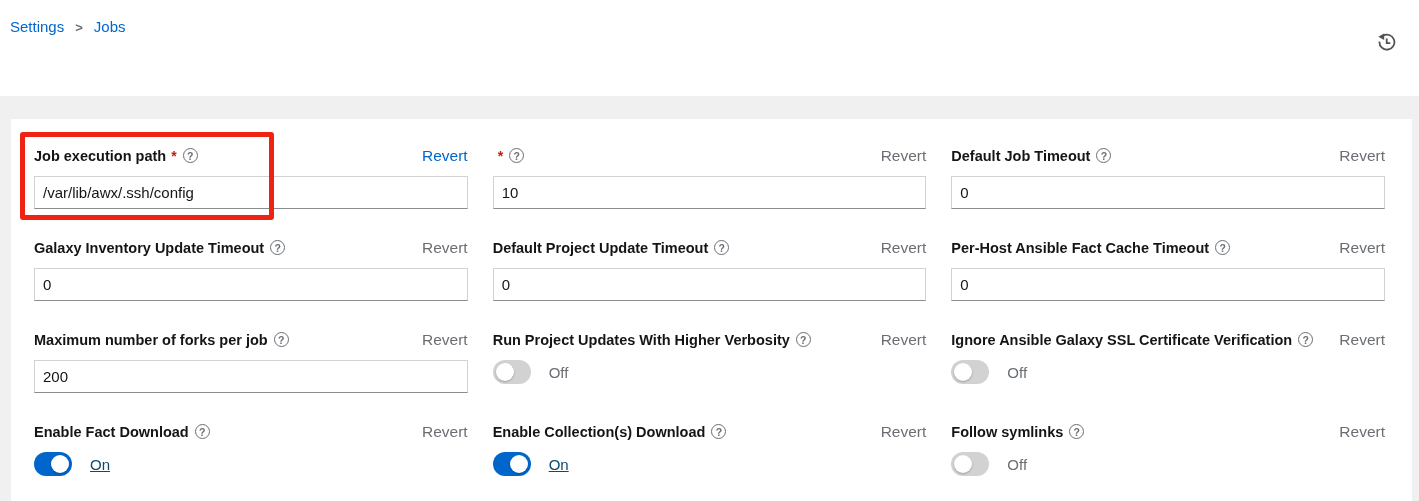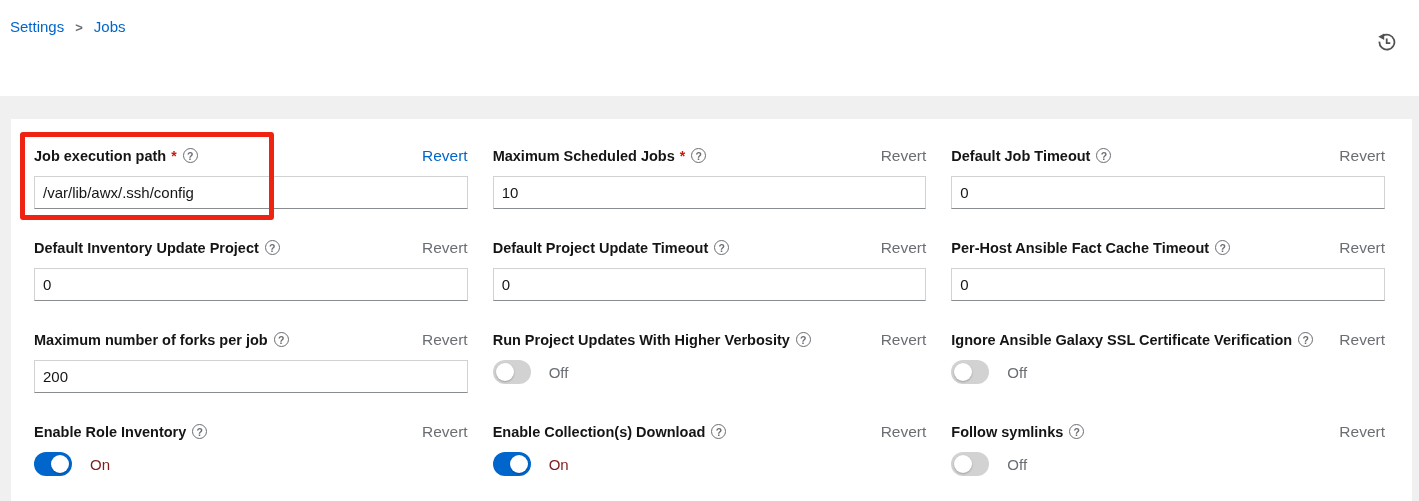--- a/index.html
+++ b/index.html
@@ -76,21 +76,21 @@
   }
   .switch .knob {
     width: 18px; height: 18px; border-radius: 50%; background: #ffffff;
     position: absolute; top: 3px; left: 3px;
     box-shadow: 0 1px 2px rgba(0,0,0,0.25);
   }
   .switch.on { background: #0066cc; }
   .switch.on .knob { left: auto; right: 3px; }
   .switch-label { margin-left: 18px; font-size: 15px; }
   .switch-label.off { color: #6a6e73; text-align: right; }
-  .switch-label.on { color: #7f1d1d; }
+  .switch-label.on { color: #0c4a6e; text-decoration: underline; }
 
   
   .annotation-box {
     position: absolute; left: 20px; top: 132px; width: 254px; height: 88px;
     border: 5px solid #ee2312; border-radius: 3px;
     pointer-events: none; z-index: 5;
   }
 </style>
 </head>
 <body>
@@ -121,21 +121,20 @@
           <span class="help">?</span>
         </span>
         <button class="revert active">Revert</button>
       </div>
       <input class="text-input" type="text" value="/var/lib/awx/.ssh/config" style="">
     </div>
 
     <div class="cell">
       <div class="field-head">
         <span class="label-wrap">
-          <span class="field-label">Maximum Scheduled Jobs</span>
           <span class="req">*</span>
           <span class="help">?</span>
         </span>
         <button class="revert">Revert</button>
       </div>
       <input class="text-input" type="text" value="10" style="">
     </div>
 
     <div class="cell">
       <div class="field-head">
@@ -144,21 +143,21 @@
           <span class="help">?</span>
         </span>
         <button class="revert">Revert</button>
       </div>
       <input class="text-input" type="text" value="0" style="">
     </div>
 
     <div class="cell">
       <div class="field-head">
         <span class="label-wrap">
-          <span class="field-label">Default Inventory Update Project</span>
+          <span class="field-label">Galaxy Inventory Update Timeout</span>
           <span class="help">?</span>
         </span>
         <button class="revert">Revert</button>
       </div>
       <input class="text-input" type="text" value="0" style="">
     </div>
 
     <div class="cell">
       <div class="field-head">
         <span class="label-wrap">
@@ -220,21 +219,21 @@
         <div class="switch off">
             <div class="knob"></div>
           </div>
         <span class="switch-label off">Off</span>
       </div>
     </div>
 
     <div class="cell">
       <div class="field-head">
         <span class="label-wrap">
-          <span class="field-label">Enable Role Inventory</span>
+          <span class="field-label">Enable Fact Download</span>
           <span class="help">?</span>
         </span>
         <button class="revert">Revert</button>
       </div>
       <div class="switch-row">
         <div class="switch on">
             <div class="knob"></div>
           </div>
         <span class="switch-label on">On</span>
       </div>

